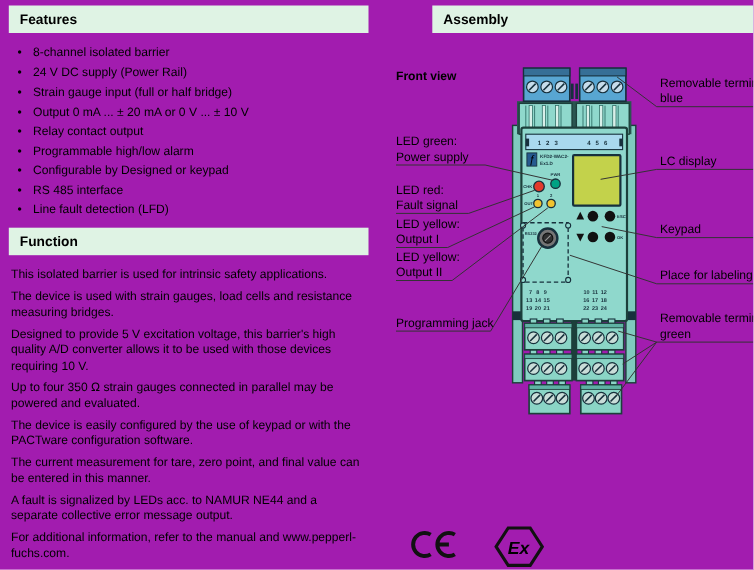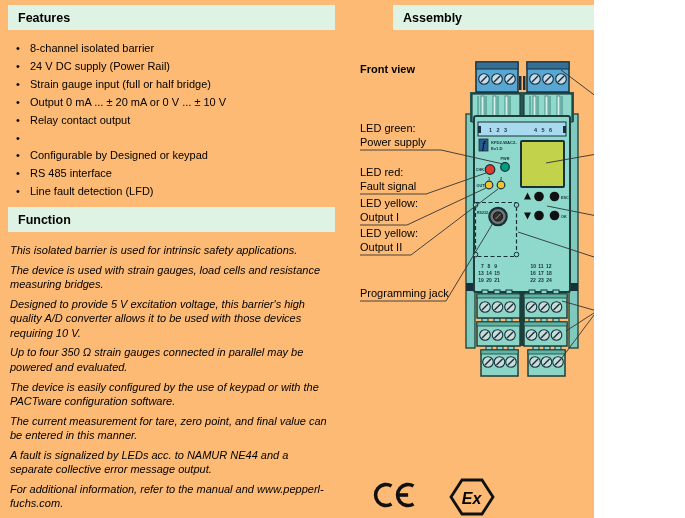--- a/index.html
+++ b/index.html
@@ -1,28 +1,28 @@
 <!DOCTYPE html>
 <html><head>
 <meta charset="utf-8">
 <style>
   html,body { margin:0; padding:0; background:#ffffff; }
   body { width:685px; height:518px; font-family:"Liberation Sans", sans-serif; color:#000; }
-  .page { position:relative; width:594px; height:518px; background:#fdba74; overflow:hidden; }
+  .page { position:relative; width:685px; height:518px; background:#a21caf; overflow:hidden; }
 
   .col-left { position:absolute; left:8px; top:5px; width:327px; }
   .sec-hdr { background:#dff3e4; font-weight:bold; font-size:12.5px; padding:6px 10px 5px 10px; }
   .hdr-right { position:absolute; left:352px; top:5px; width:307px;margin-left:41px; }
 
   ul.features { list-style:none; margin:10px 0 0 0; padding:0 0 0 8px; }
   ul.features li { font-size:11px; line-height:17.9px; display:flex; }
   ul.features .bullet { width:14px; flex:0 0 14px; }
 
   .fn-hdr { margin-top:6px; }
-  .fn-paras { margin-top:11px; padding-left:2px; width:324px;font-style:italic; }
+  .fn-paras { margin-top:11px; padding-left:2px; width:324px; }
   .fn-paras p { font-size:11px; line-height:14.3px; margin:0 0 5.5px 0; }
 
   svg.assembly { position:absolute; left:342px; top:40px; width:343px; height:478px; }
   svg text { font-family:"Liberation Sans", sans-serif; fill:#000; }
   .callout { font-size:11px; }
   .frontview { font-size:11px; font-weight:bold; }
   .tiny { font-weight:bold; fill:#17303c; }
   .cline { stroke:#333; stroke-width:0.9; fill:none; }
 </style>
 </head>
@@ -48,20 +48,21 @@
       <li>
           <span class="bullet">•</span>
           <span>Output 0 mA ... ± 20 mA or 0 V ... ± 10 V</span>
         </li>
       <li>
           <span class="bullet">•</span>
           <span>Relay contact output</span>
         </li>
       <li>
           <span class="bullet">•</span>
+          <span>Programmable high/low alarm</span>
         </li>
       <li>
           <span class="bullet">•</span>
           <span>Configurable by Designed or keypad</span>
         </li>
       <li>
           <span class="bullet">•</span>
           <span>RS 485 interface</span>
         </li>
       <li>

